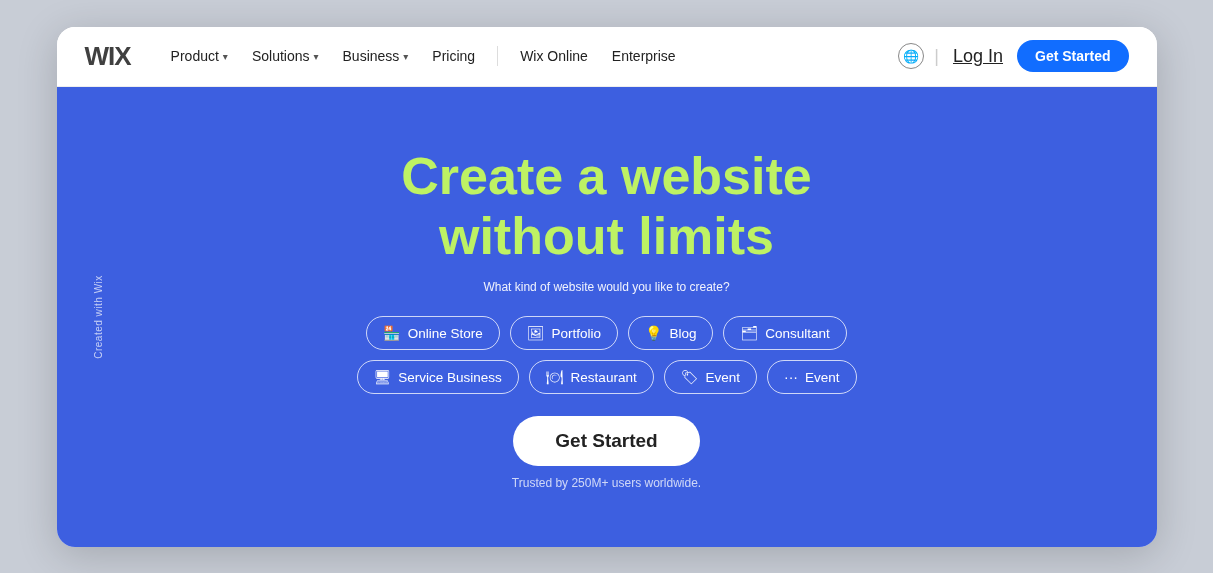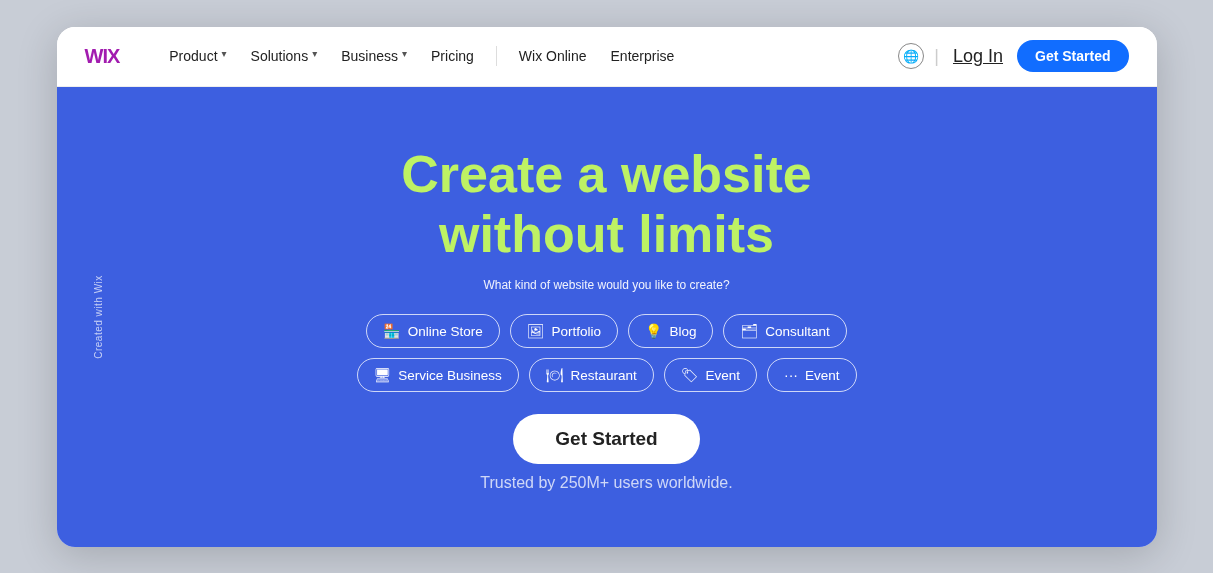--- a/index.html
+++ b/index.html
@@ -26,36 +26,36 @@
       background: #fff;
       height: 60px;
       display: flex;
       align-items: center;
       padding: 0 28px;
       border-bottom: 1px solid #eee;
       flex-shrink: 0;
       gap: 0;
     }
     .logo {
-      font-size: 20px;
+      font-size: 26px;
       font-weight: 900;
       letter-spacing: -1px;
-      color: #a21caf;
-      margin-right: 40px;
+      color: #404040;
+      margin-right: 30px;
       font-style: normal;
     }
     .nav-links {
       display: flex;
       align-items: center;
       gap: 4px;
       flex: 1;
     }
     .nav-item {
       display: flex;
-      align-items: flex-start;
+      align-items: center;
       gap: 4px;
       padding: 6px 10px;
       font-size: 14px;
       color: #222;
       cursor: pointer;
       border-radius: 6px;
       white-space: nowrap;
     }
     .nav-chevron {
       font-size: 10px;
@@ -179,21 +179,21 @@
       color: #222;
       border: none;
       border-radius: 28px;
       padding: 14px 42px;
       font-size: 19px;
       font-weight: 700;
       cursor: pointer;
       margin-bottom: 10px;
     }
     .trusted-text {
-      font-size: 16px;
+      font-size: 12px;
       color: rgba(255,255,255,0.75);
     }
   </style>
 </head>
 <body>
 
 <div class="screen-wrapper">
 
   <nav class="navbar">
     <span class="logo">WIX</span>

